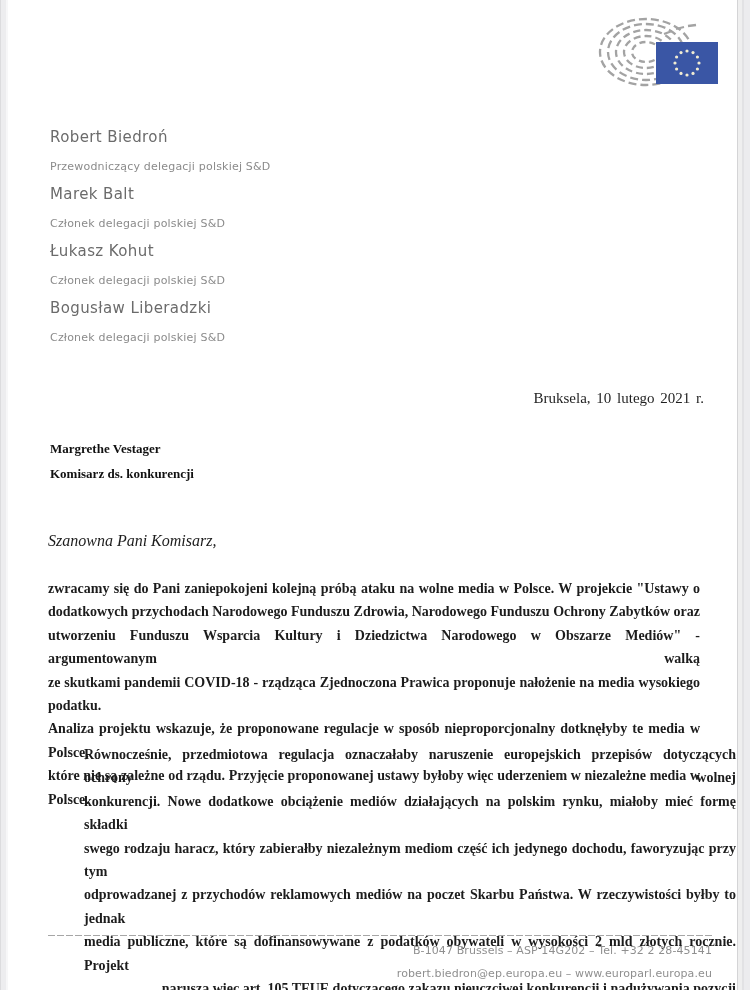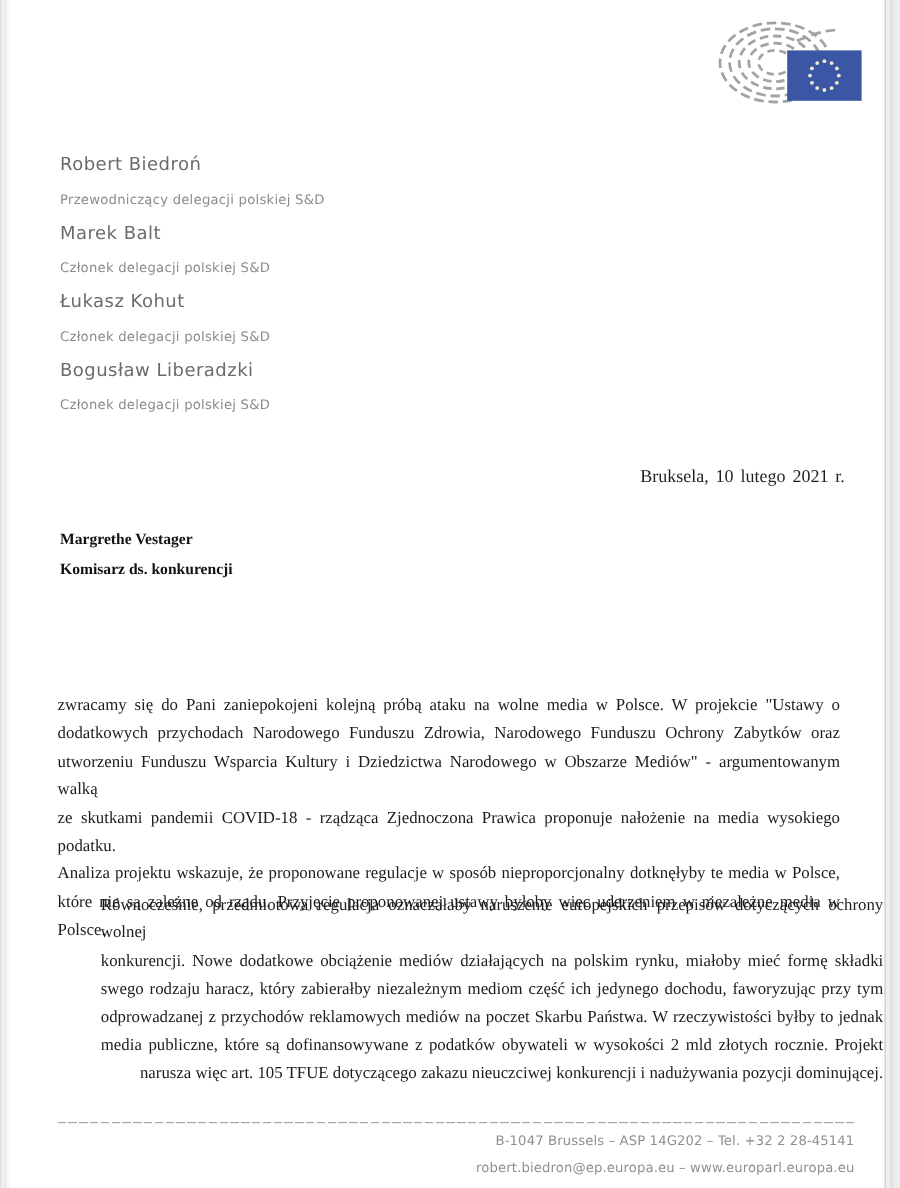--- a/index.html
+++ b/index.html
@@ -37,21 +37,21 @@
   .addressee{
     position:absolute;left:50px;top:436px;
     font-size:13px;font-weight:bold;color:#111;line-height:25px;
   }
   .salutation{
     position:absolute;left:48px;top:532px;
     font-size:16px;font-style:italic;color:#1d1d1d;
   }
   
   .para{
-    position:absolute;left:48px;width:652px;color:#1c1c1c;font-size:14px;
+    position:absolute;left:48px;width:652px;color:#1c1c1c;font-size:14px;font-weight:bold;
   }
   .para1{top:577px;}
   .para2{top:743px;margin-left:36px;}
   .bline{line-height:23.4px;text-align:right;}
   .bline.jl{text-align:justify;text-align-last:justify;}
   
   .footer-rule{
     position:absolute;left:48px;top:935px;width:664px;height:1px;
     background:repeating-linear-gradient(90deg,#a6a6a6 0 7px,rgba(0,0,0,0) 7px 9px);
   }
@@ -120,20 +120,21 @@
     </div>
   </div>
 
   <div class="dateline">Bruksela, 10 lutego 2021 r.</div>
 
   <div class="addressee">
     <div>Margrethe Vestager</div>
     <div>Komisarz ds. konkurencji</div>
   </div>
 
+  <div class="salutation">Szanowna Pani Komisarz,</div>
 
   <div class="para para1">
       <div class="bline jl">zwracamy się do Pani zaniepokojeni kolejną próbą ataku na wolne media w Polsce. W projekcie "Ustawy o</div>
       <div class="bline jl">dodatkowych przychodach Narodowego Funduszu Zdrowia, Narodowego Funduszu Ochrony Zabytków oraz</div>
       <div class="bline jl">utworzeniu Funduszu Wsparcia Kultury i Dziedzictwa Narodowego w Obszarze Mediów" - argumentowanym walką</div>
       <div class="bline jl">ze skutkami pandemii COVID-18 - rządząca Zjednoczona Prawica proponuje nałożenie na media wysokiego podatku.</div>
       <div class="bline jl">Analiza projektu wskazuje, że proponowane regulacje w sposób nieproporcjonalny dotknęłyby te media w Polsce,</div>
       <div class="bline jl">które nie są zależne od rządu. Przyjęcie proponowanej ustawy byłoby więc uderzeniem w niezależne media w Polsce.</div>
     </div>
 

